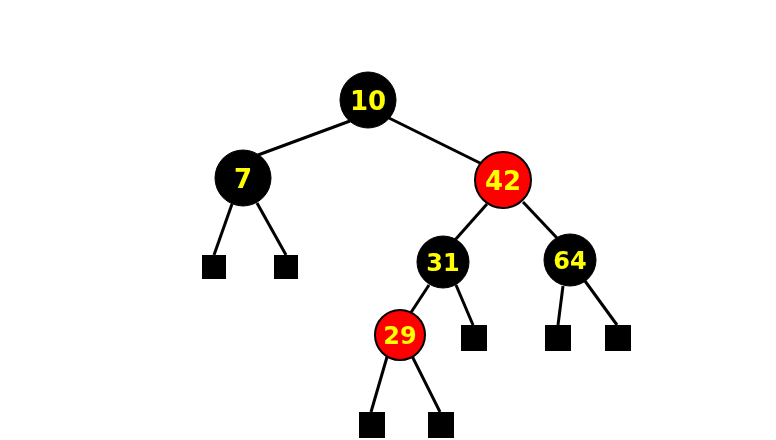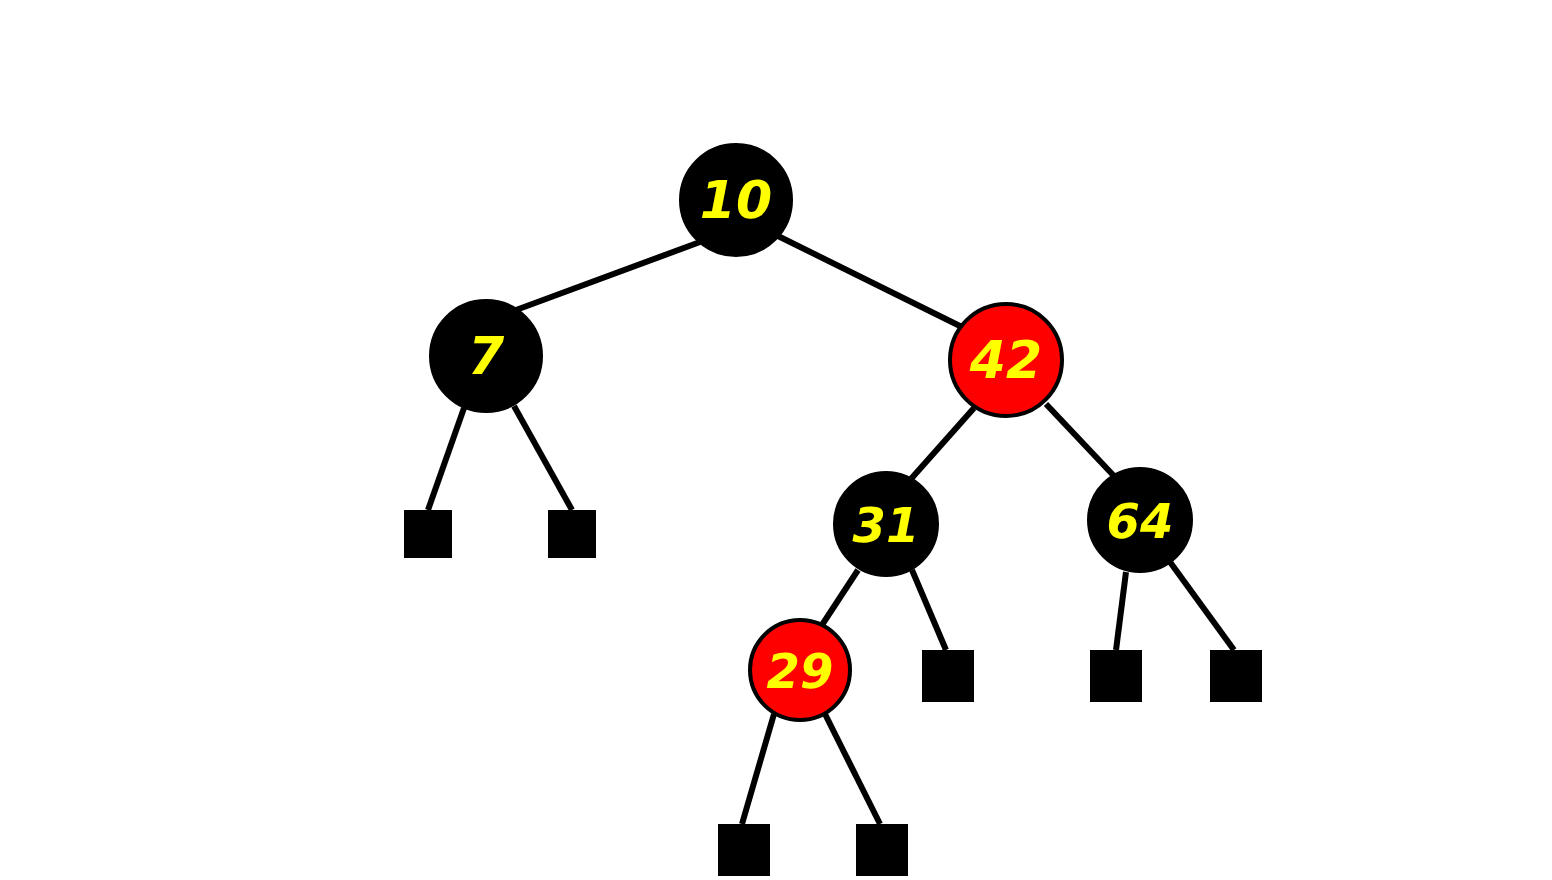--- a/index.html
+++ b/index.html
@@ -11,21 +11,20 @@
     width: 776px;
     height: 440px;
     overflow: hidden;
     font-family: "Liberation Sans", sans-serif;
   }
   #tree-canvas {
     position: relative;
     width: 776px;
     height: 440px;
     background: #ffffff;
-    font-style: italic;
   }
   #tree-svg {
     position: absolute;
     top: 0;
     left: 0;
     width: 776px;
     height: 440px;
     display: block;
   }
   .node-label {

